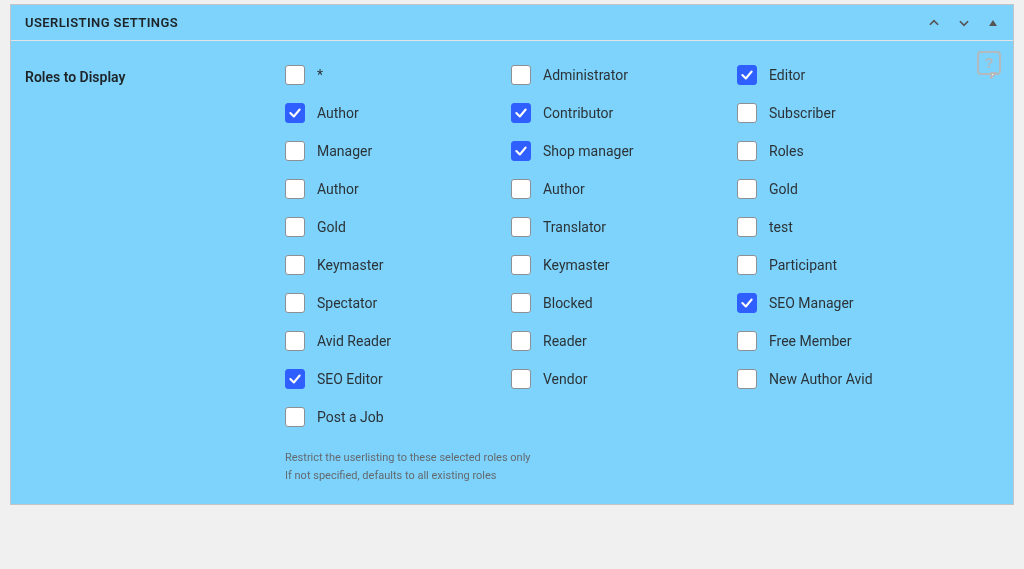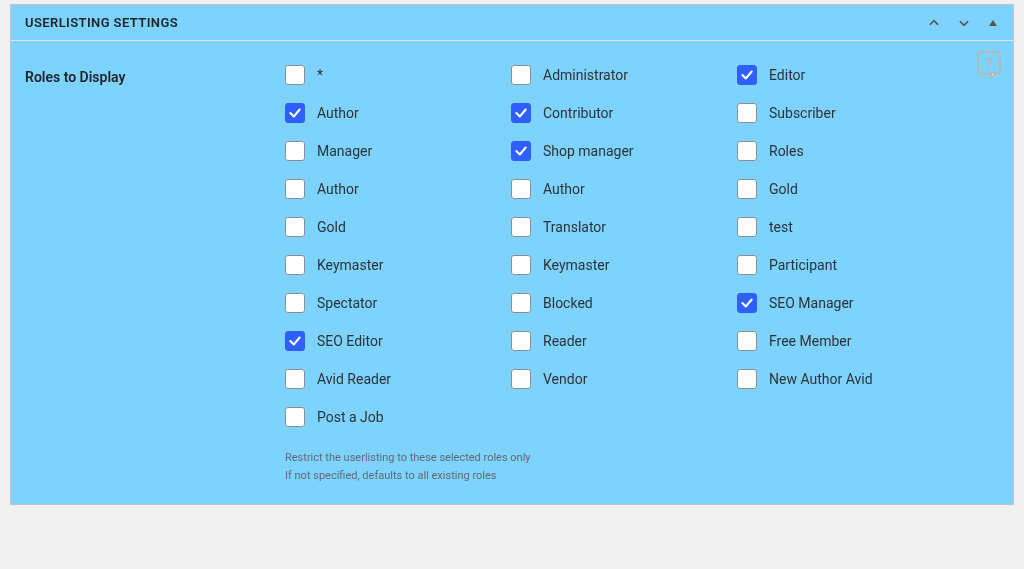--- a/index.html
+++ b/index.html
@@ -171,30 +171,30 @@
               </div>
               <div class="cb-item">
                 <span class="cb"></span>
                 <span class="cb-label">Keymaster</span>
               </div>
               <div class="cb-item">
                 <span class="cb"></span>
                 <span class="cb-label">Spectator</span>
               </div>
               <div class="cb-item">
+                <span class="cb"></span>
+                <span class="cb-label">Avid Reader</span>
+              </div>
+              <div class="cb-item">
                 <span class="cb checked">
                   <svg width="14" height="14" viewBox="0 0 24 24" fill="none" stroke="#fff" stroke-width="3.5" stroke-linecap="round" stroke-linejoin="round">
                     <polyline points="4,12 10,18 20,6"></polyline>
                   </svg>
                 </span>
                 <span class="cb-label">SEO Editor</span>
-              </div>
-              <div class="cb-item">
-                <span class="cb"></span>
-                <span class="cb-label">Avid Reader</span>
               </div>
               <div class="cb-item">
                 <span class="cb"></span>
                 <span class="cb-label">Post a Job</span>
               </div>
             </div>
           <div class="roles-col" id="col2">
               <div class="cb-item">
                 <span class="cb"></span>
                 <span class="cb-label">Administrator</span>

